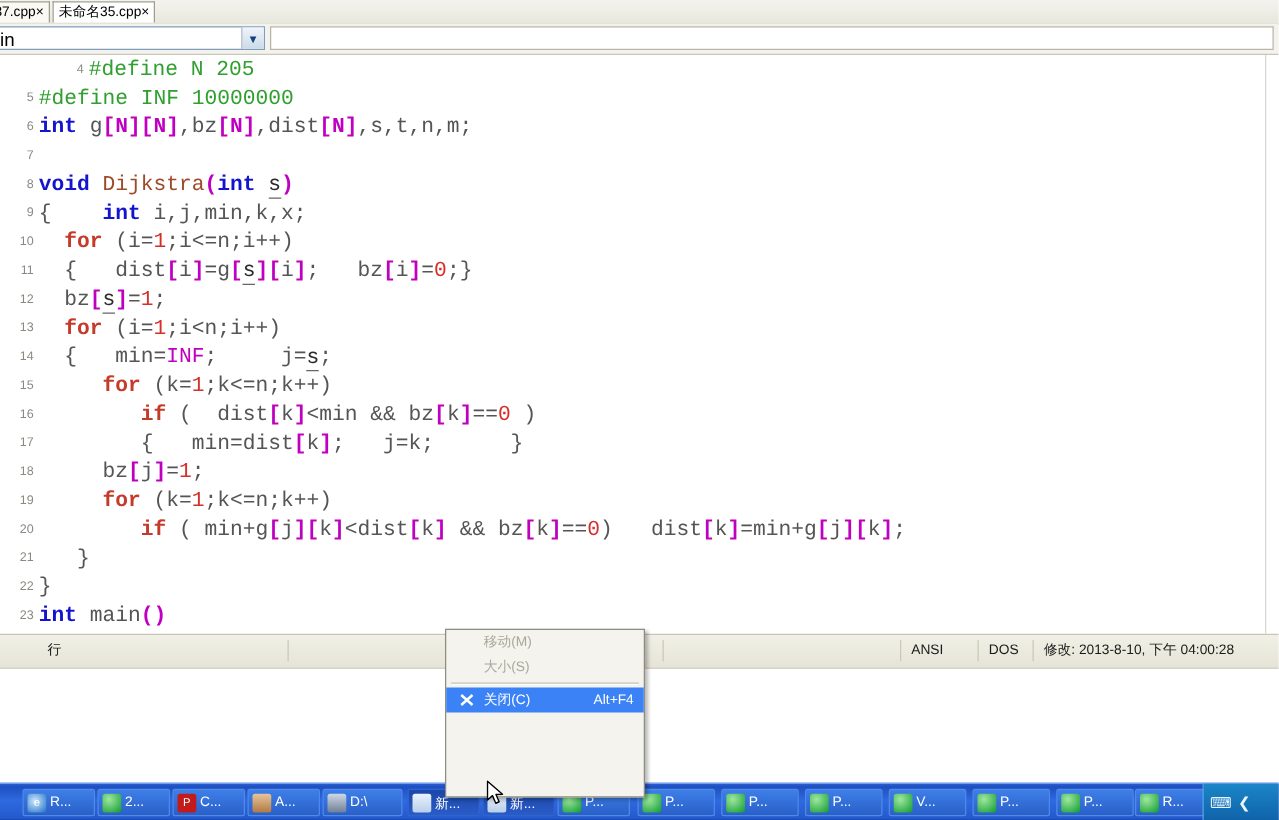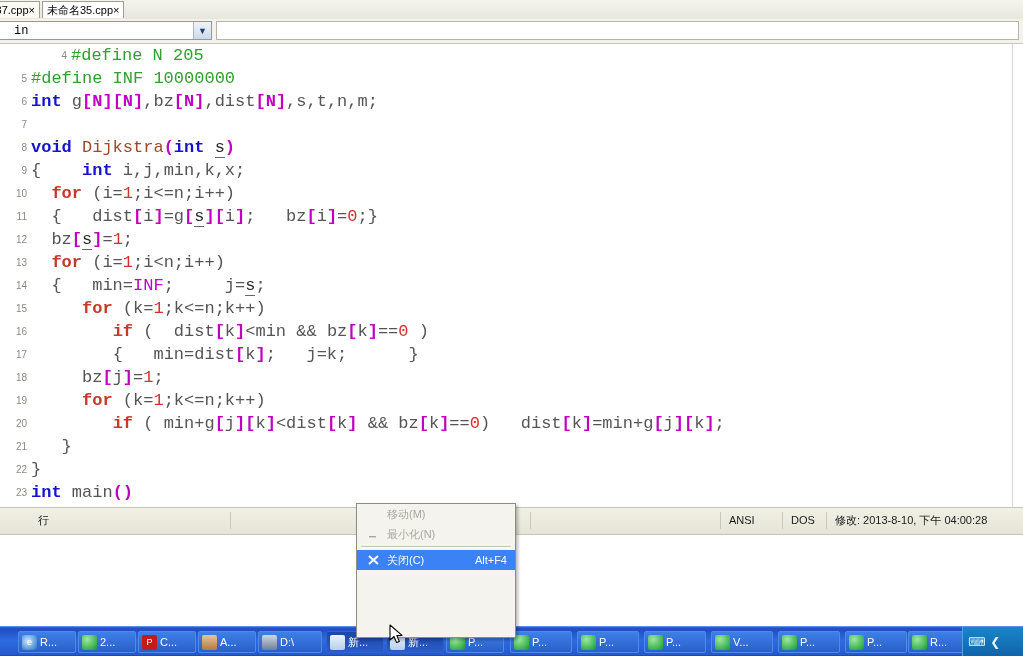--- a/index.html
+++ b/index.html
@@ -26,22 +26,22 @@
   
   #combobar{
     position:absolute;left:0;top:19px;width:1023px;height:24px;
     background:#f3f2ec;border-bottom:1px solid #c8c7ba;
   }
   #combo{
     position:absolute;left:-4px;top:2px;width:216px;height:19px;
     background:#ffffff;border:1px solid #7f9db9;box-sizing:border-box;
   }
   #combo-value{
-    position:absolute;left:17px;top:2px;font-size:12px;color:#000;
-    font-family:Liberation Mono, monospace;
+    position:absolute;left:3px;top:2px;font-size:15px;color:#000;
+    font-family:Liberation Sans, sans-serif;
   }
   #combo-arrow{
     position:absolute;right:0px;top:0px;width:17px;height:17px;
     background:linear-gradient(#f0f4fa,#ccdaea);
     border-left:1px solid #aab8c8;
     display:flex;align-items:center;justify-content:center;
     color:#12407a;font-size:9px;
   }
   #combo2{
     position:absolute;left:216px;top:2px;right:4px;height:19px;
@@ -202,26 +202,22 @@
   <div class="sb-cell" style="left:826px;width:197px;">修改: 2013-8-10, 下午 04:00:28</div>
 </div>
 
 <div id="sysmenu">
   <div class="mi dim">
     <span class="gi"></span>
     <span>移动(M)</span>
     <span class="acc"></span>
   </div>
   <div class="mi dim">
-    <span class="gi">
-      <svg width="11" height="10" viewBox="0 0 11 10">
-          <rect x="1" y="7" width="7" height="1.4" fill="#a9a89c"></rect>
-        </svg>
-    </span>
-    <span>最小化(N)</span>
+    <span class="gi"></span>
+    <span>大小(S)</span>
     <span class="acc"></span>
   </div>
   <div class="msep"></div>
   <div class="mi hl">
     <span class="gi">
       <svg width="11" height="10" viewBox="0 0 11 10">
           <path d="M1,1 L10,9 M10,1 L1,9" stroke="#ffffff" stroke-width="2"></path>
         </svg>
     </span>
     <span>关闭(C)</span>

